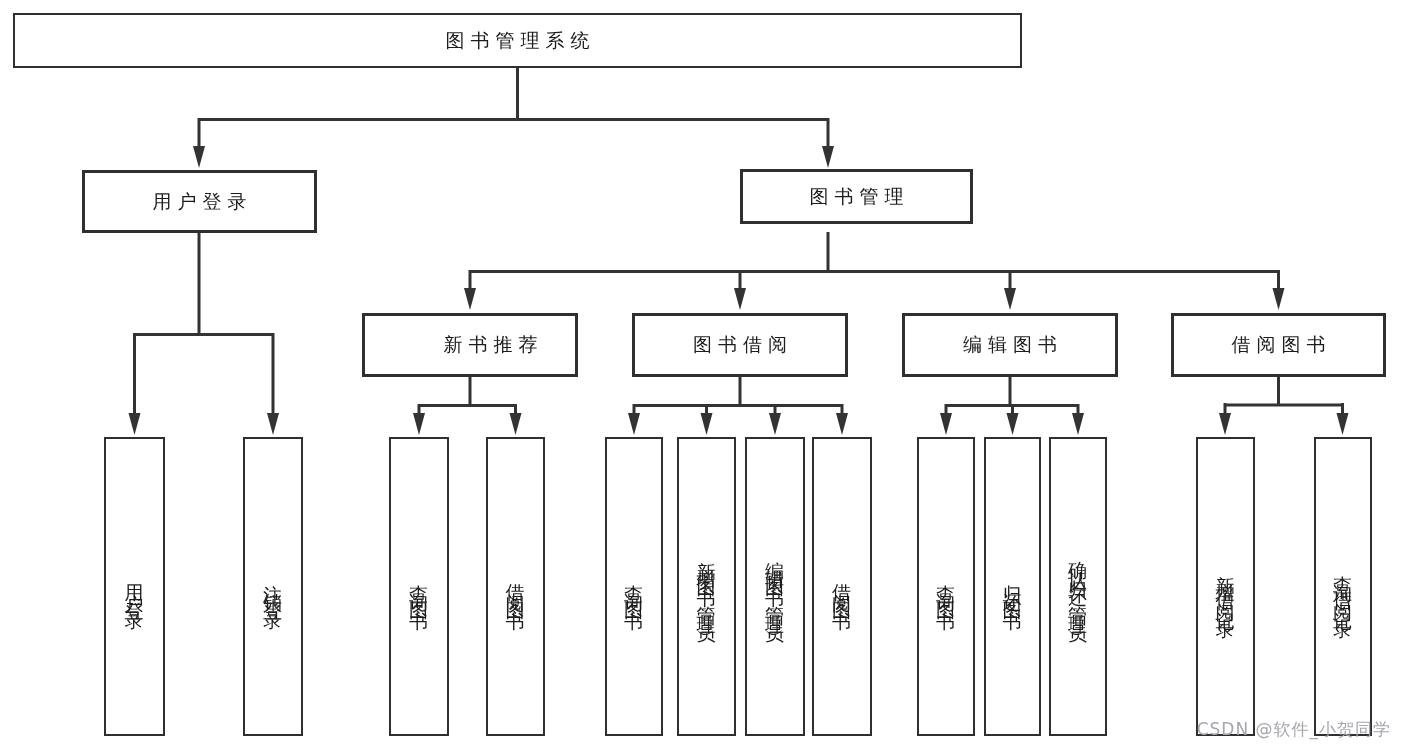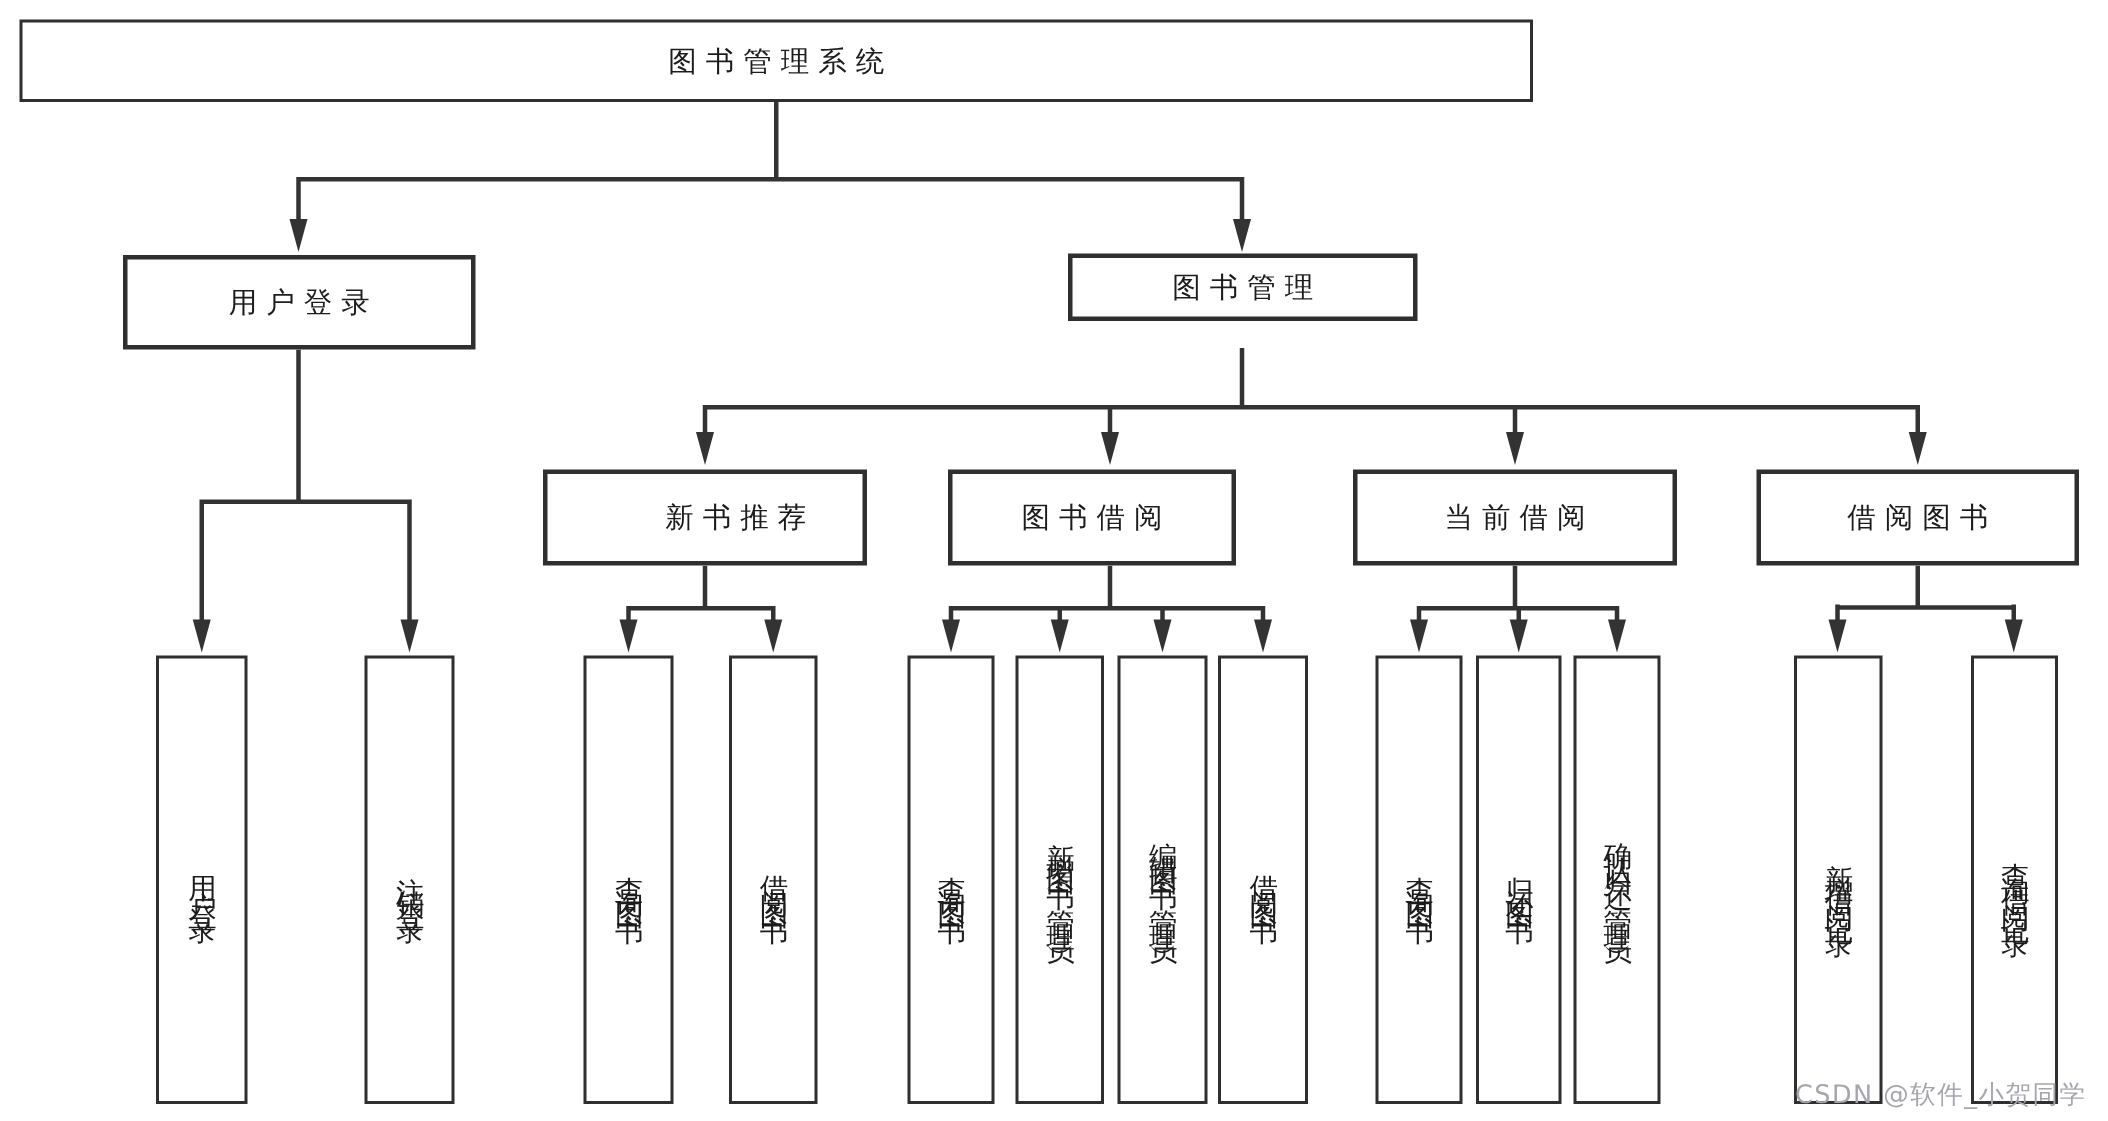--- a/index.html
+++ b/index.html
@@ -110,32 +110,32 @@
     </g>
   </svg>
 
   <div class="node root" style="left:13px;top:13px;width:1009px;height:55px;">
     <span class="hlabel">图书管理系统</span>
   </div>
 
   <div class="node" style="left:82px;top:170px;width:235px;height:63px;">
     <span class="hlabel">用户登录</span>
   </div>
-  <div class="node" style="left:712px;top:169px;width:233px;height:45px;">
+  <div class="node" style="left:740px;top:169px;width:233px;height:55px;">
     <span class="hlabel">图书管理</span>
   </div>
 
   <div class="node" style="left:362px;top:313px;width:216px;height:64px;padding-left:41px;">
     <span class="hlabel">新书推荐</span>
   </div>
-  <div class="node" style="left:632px;top:313px;width:192px;height:64px;">
+  <div class="node" style="left:632px;top:313px;width:216px;height:64px;">
     <span class="hlabel">图书借阅</span>
   </div>
   <div class="node" style="left:902px;top:313px;width:216px;height:64px;">
-    <span class="hlabel">当前借阅</span>
+    <span class="hlabel">编辑图书</span>
   </div>
   <div class="node" style="left:1171px;top:313px;width:215px;height:64px;">
     <span class="hlabel">借阅图书</span>
   </div>
 
   <div class="node leaf" style="left:104px;top:437px;width:61px;height:299px;">
     <span class="vlabel">用户登录</span>
   </div>
   <div class="node leaf" style="left:243px;top:437px;width:60px;height:299px;">
     <span class="vlabel">注销登录</span>

